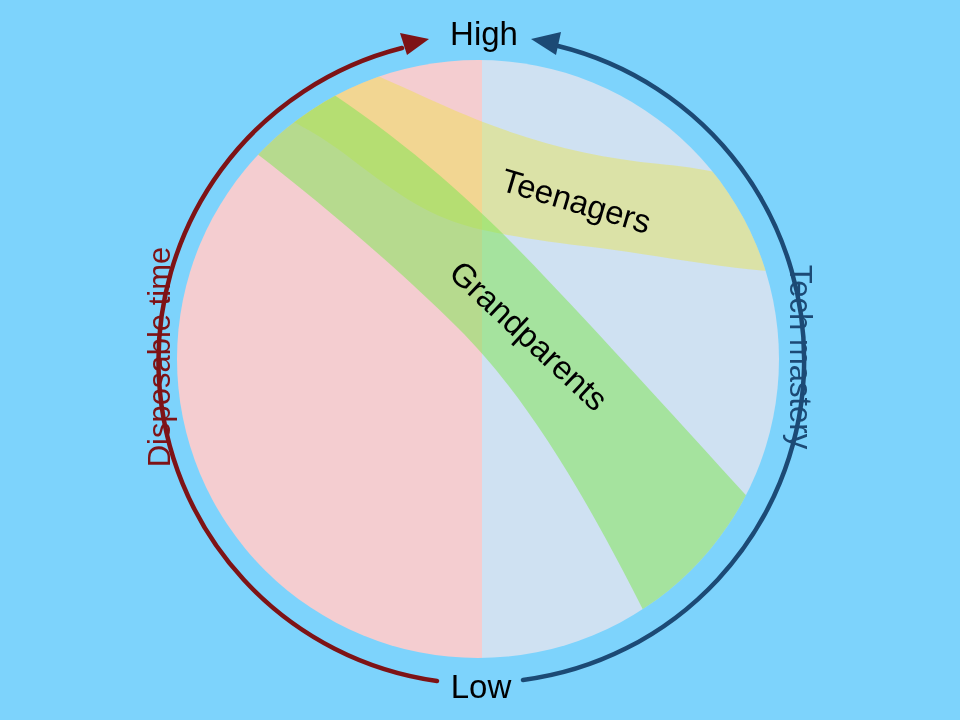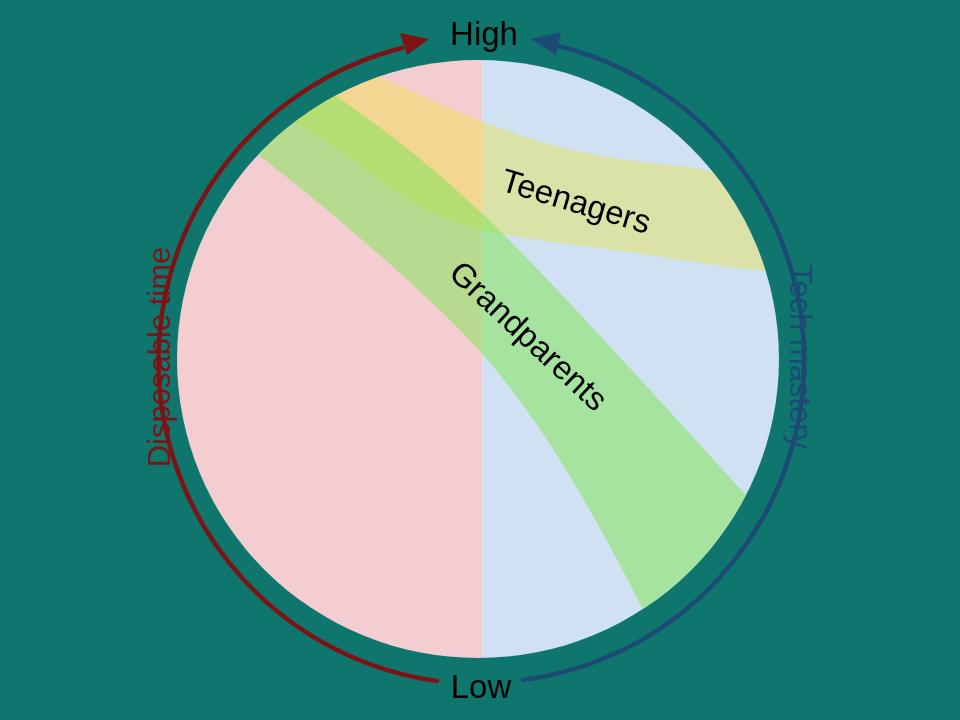--- a/index.html
+++ b/index.html
@@ -1,16 +1,16 @@
 <!DOCTYPE html>
 <html><head>
 <meta charset="utf-8">
 <style>
   html,body{margin:0;padding:0;background:#ffffff;}
-  .stage{position:relative;width:960px;height:720px;background:#0f766e;overflow:hidden;}
+  .stage{position:relative;width:960px;height:720px;background:#7dd3fc;overflow:hidden;}
   svg{display:block;width:960px;height:720px;}
   text{font-family:"Liberation Sans", sans-serif;}
   .axis-end{font-size:33px;text-anchor:middle;}
   .side-label{font-size:31px;text-anchor:middle;}
   .band-label{font-size:33px;text-anchor:middle;}
   .band-yellow{fill-opacity:0.38;}
   .band-green{fill-opacity:0.54;}
   .arc-line{fill:none;stroke-width:4.5;stroke-linecap:round;}
 </style>
 </head>

